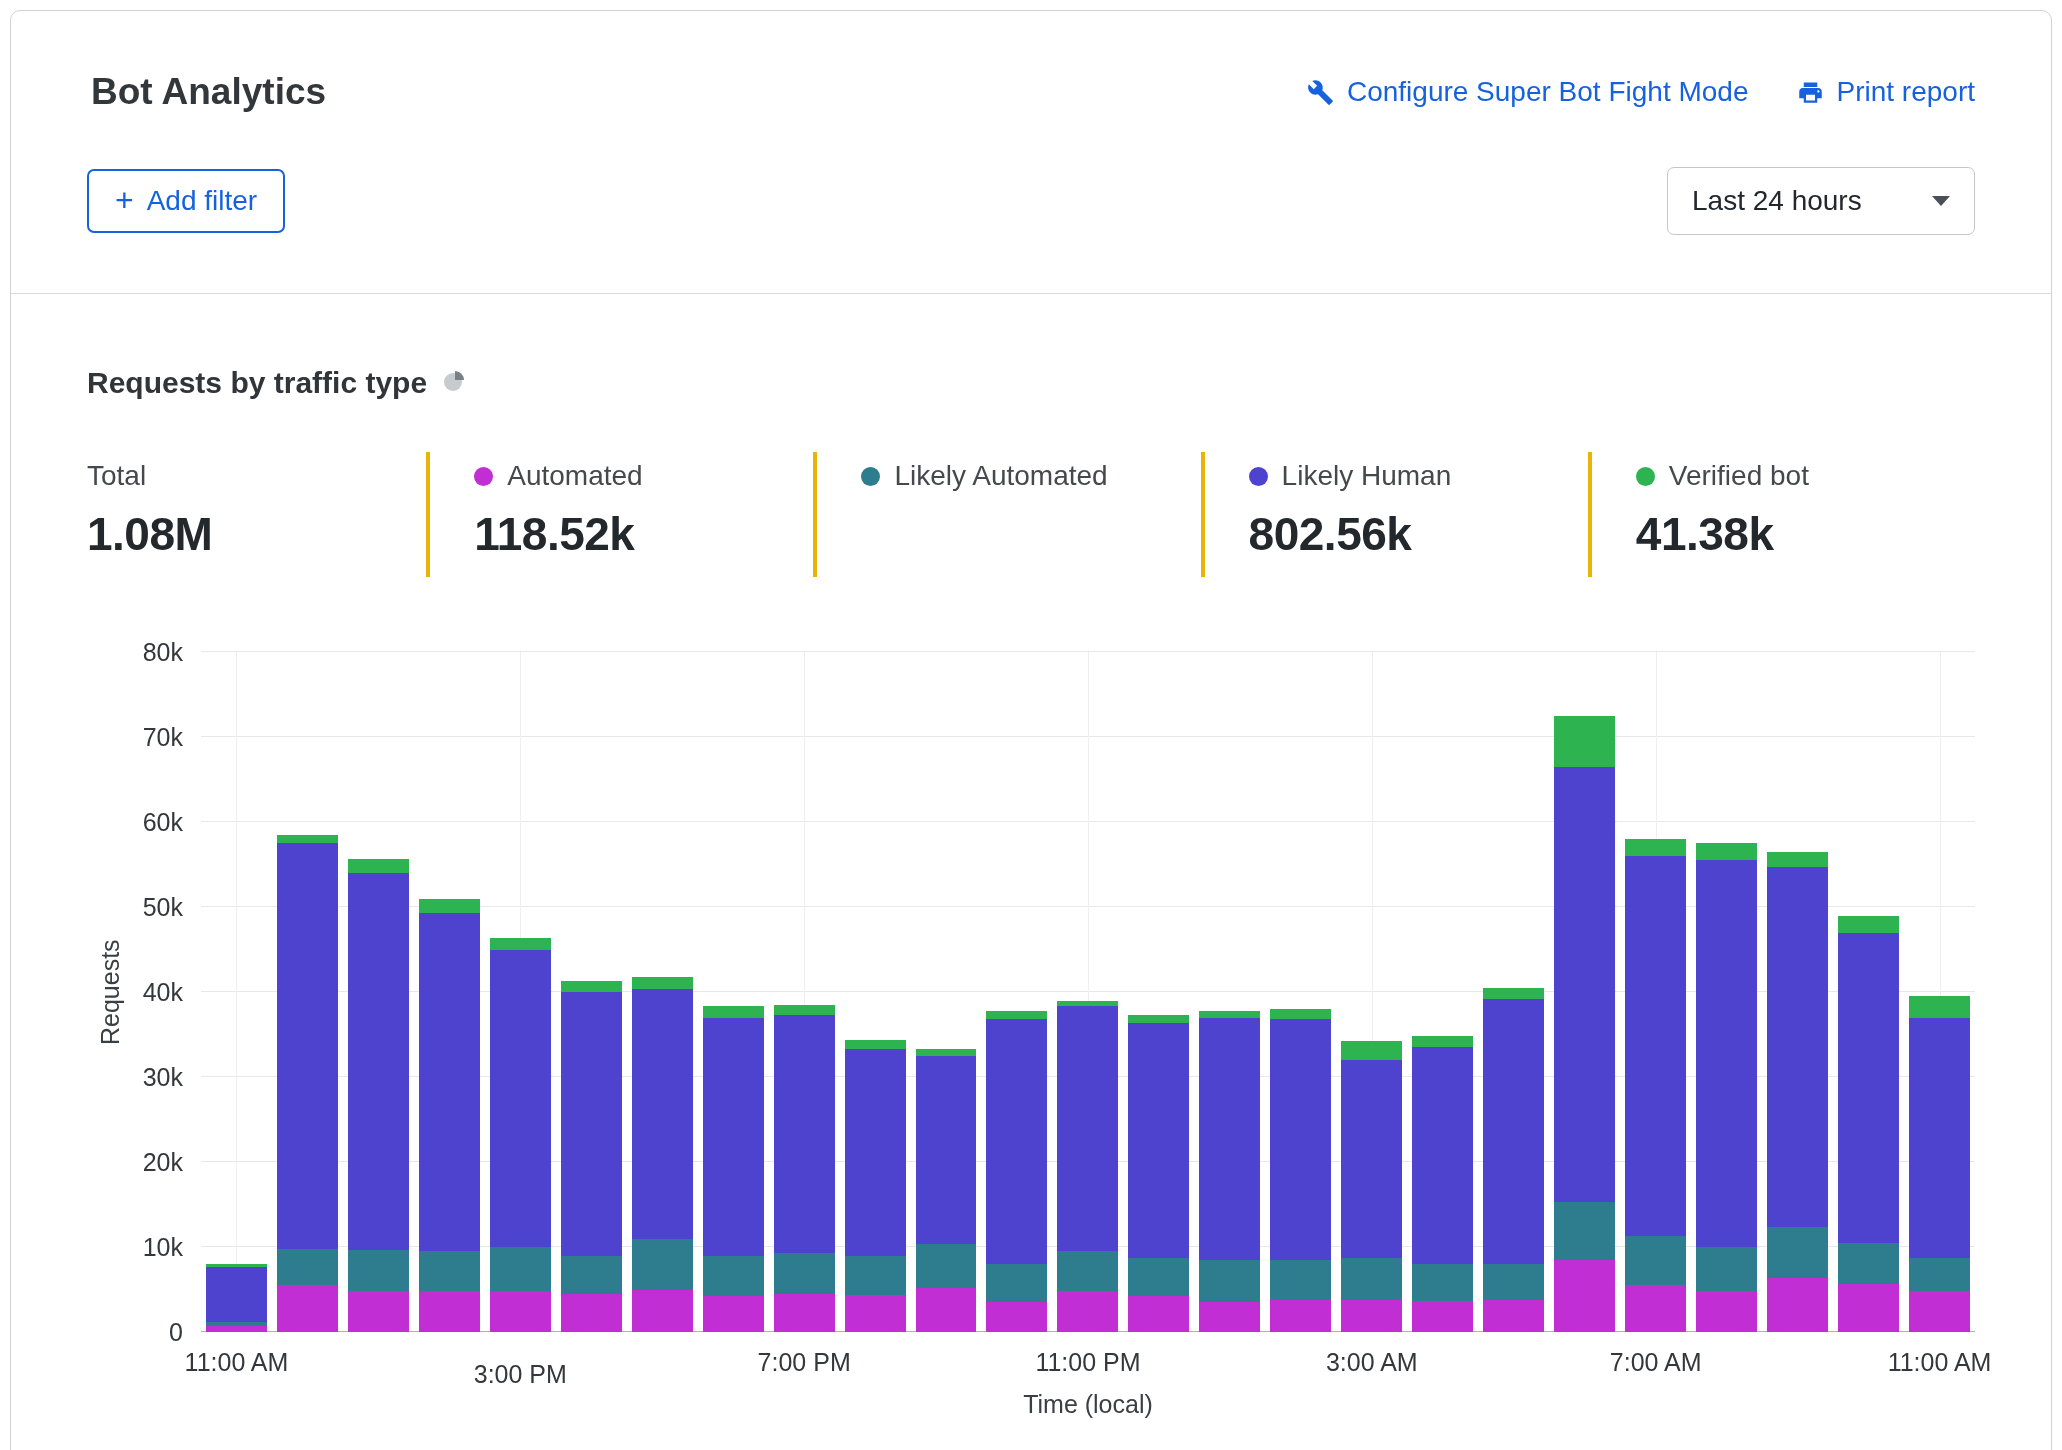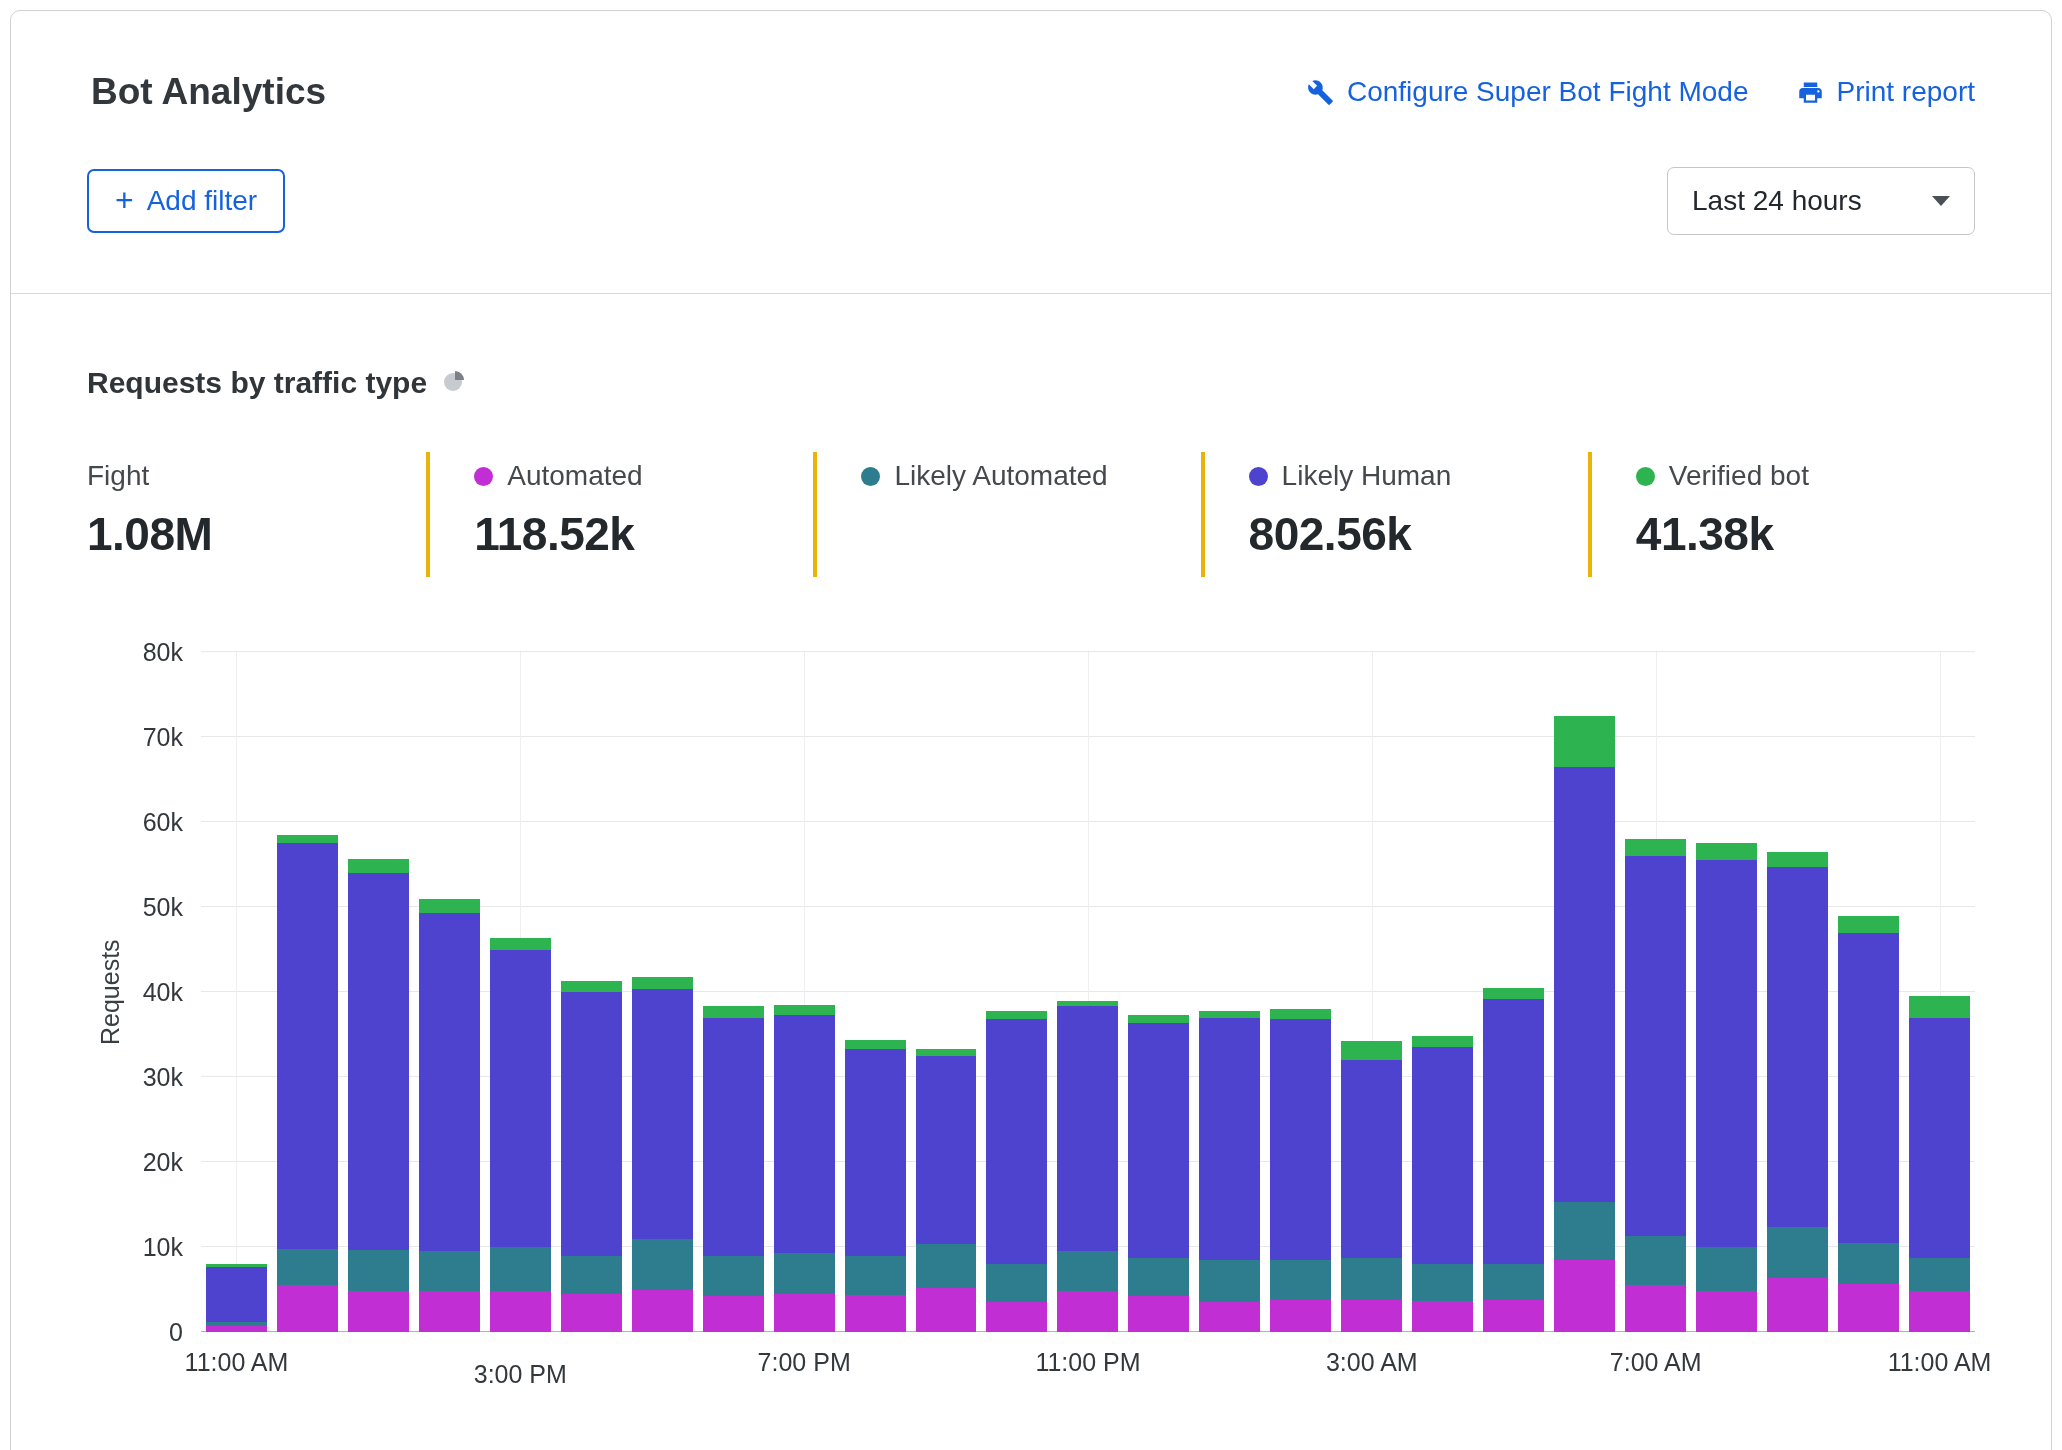--- a/index.html
+++ b/index.html
@@ -141,21 +141,21 @@
         <svg viewBox="0 0 24 24" width="24" height="24">
           <circle cx="11" cy="13" r="9" fill="#C6CBCF"></circle>
           <path d="M13 2 a9 9 0 0 1 9 9 L13 11 Z" fill="#7A8087"></path>
         </svg>
       </span>
     </div>
 
     <div class="stats-row">
         <div class="stat">
           <div class="stat-label">
-            <span>Fight</span>
+            <span>Total</span>
           </div>
           <div class="stat-value">1.08M</div>
         </div>
         <div class="stat">
           <div class="stat-label">
             <span class="dot" style="background: rgb(193, 47, 212);"></span>
             <span>Automated</span>
           </div>
           <div class="stat-value">118.52k</div>
         </div>
@@ -418,17 +418,18 @@
       </div>
       <div class="x-ticks">
           <div class="xtick" style="left: 2%;">11:00 AM</div>
           <div class="xtick" style="left: 18%; margin-top: 12px;">3:00 PM</div>
           <div class="xtick" style="left: 34%;">7:00 PM</div>
           <div class="xtick" style="left: 50%;">11:00 PM</div>
           <div class="xtick" style="left: 66%;">3:00 AM</div>
           <div class="xtick" style="left: 82%;">7:00 AM</div>
           <div class="xtick" style="left: 98%;">11:00 AM</div>
         </div>
+      <div class="x-axis-title">Time (local)</div>
     </div>
 
   </div>
 
 </div>
 
 </body></html>

